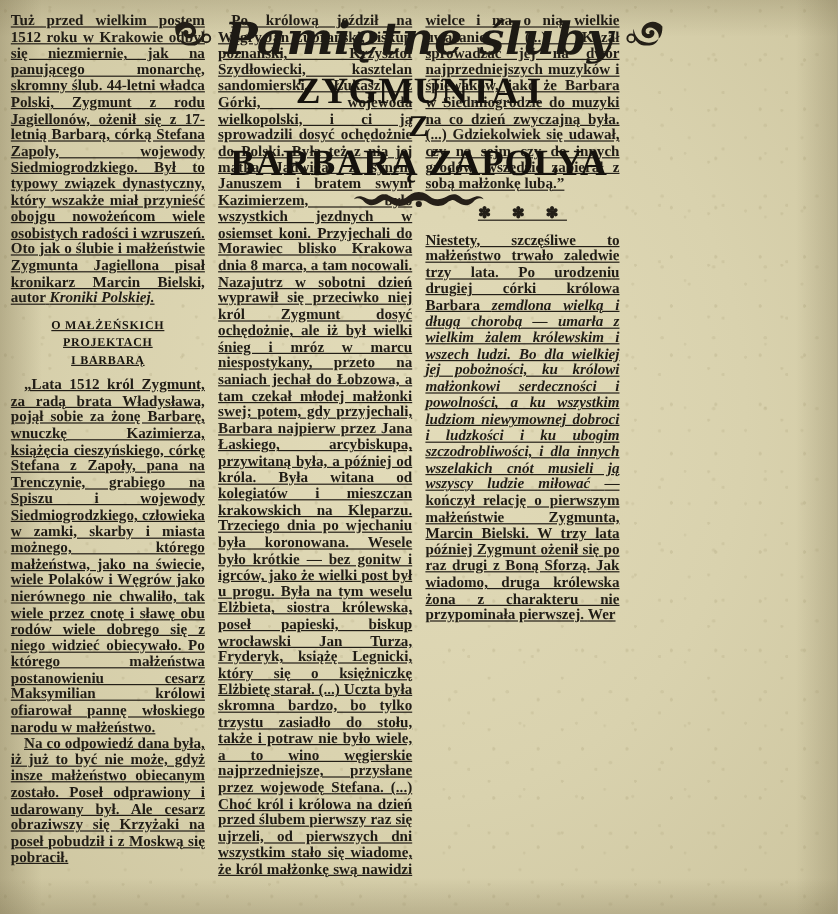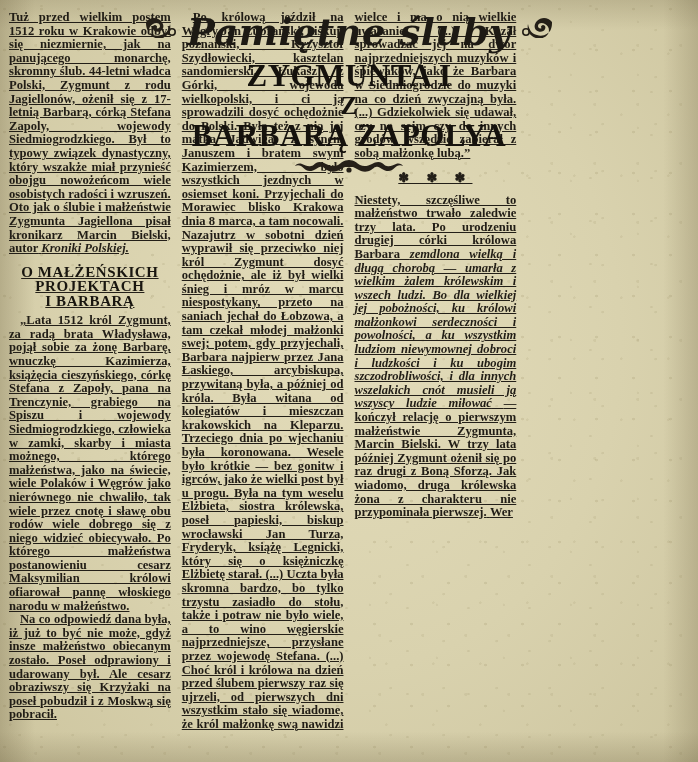--- a/index.html
+++ b/index.html
@@ -116,21 +116,21 @@
     font-weight: 700;
     color: #211d16;
     -webkit-font-smoothing: none;
   }
   p + p { text-indent: 11px; }
   p.noindent { text-indent: 0; }
 
   .subhead {
     margin: 9px 0 6px;
     text-align: center;
-    font-size: 15px;
+    font-size: 10px;
     line-height: 14.5px;
     font-weight: 700;
     letter-spacing: 0.6px;
     color: #191610;
   }
 
   .quote-open { text-indent: 11px; }
 
   em.it {
     font-style: italic;

